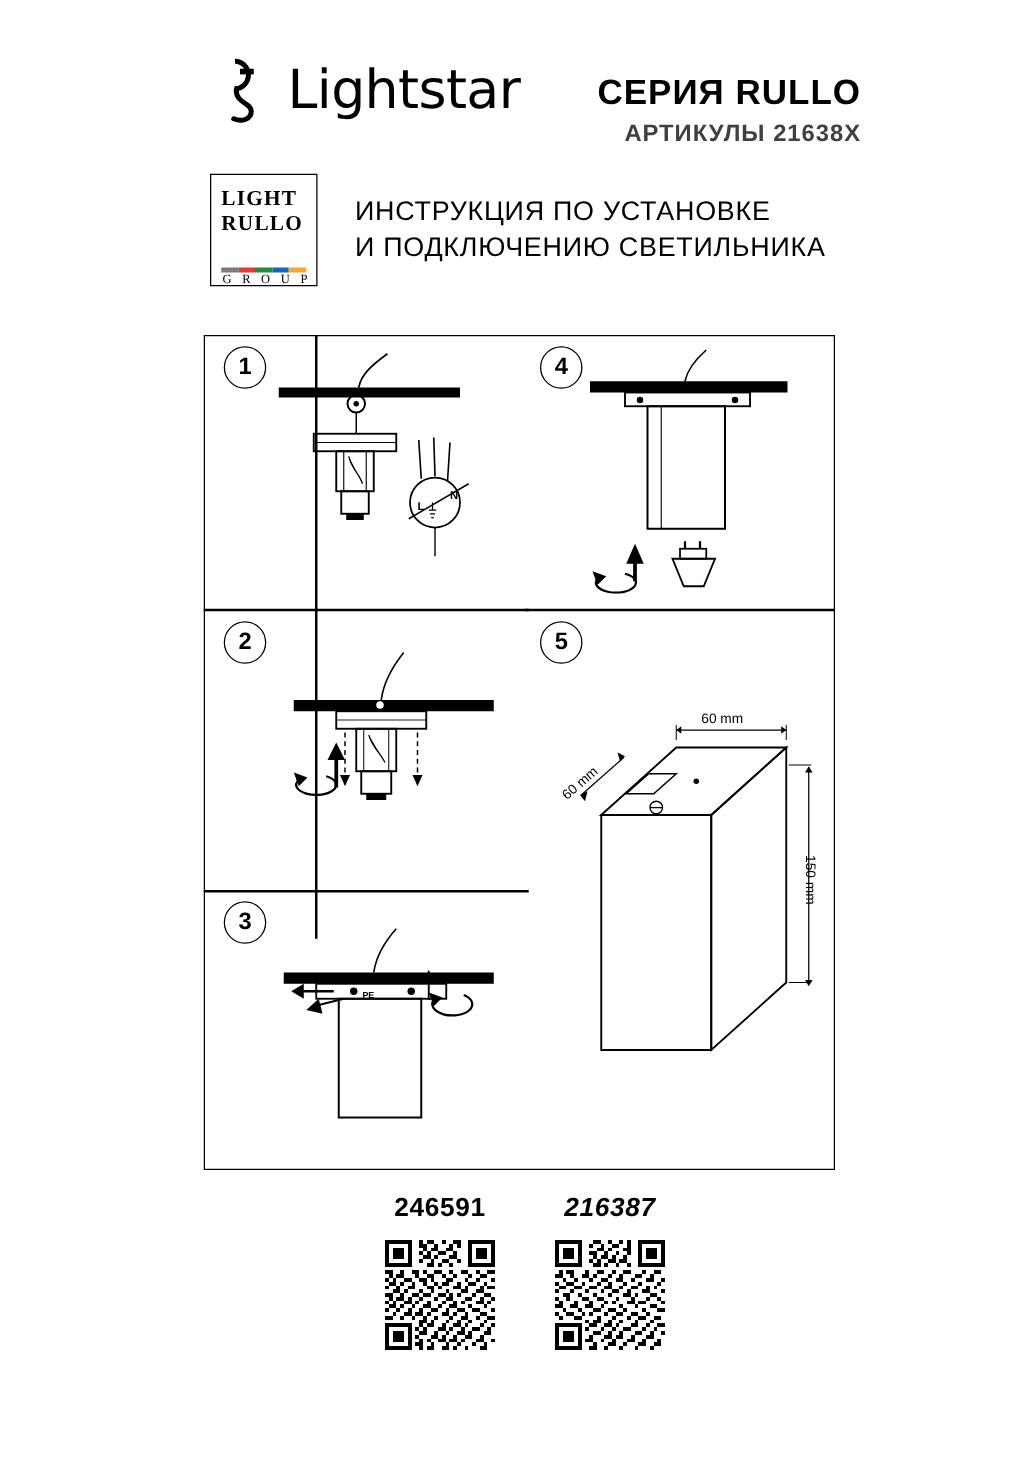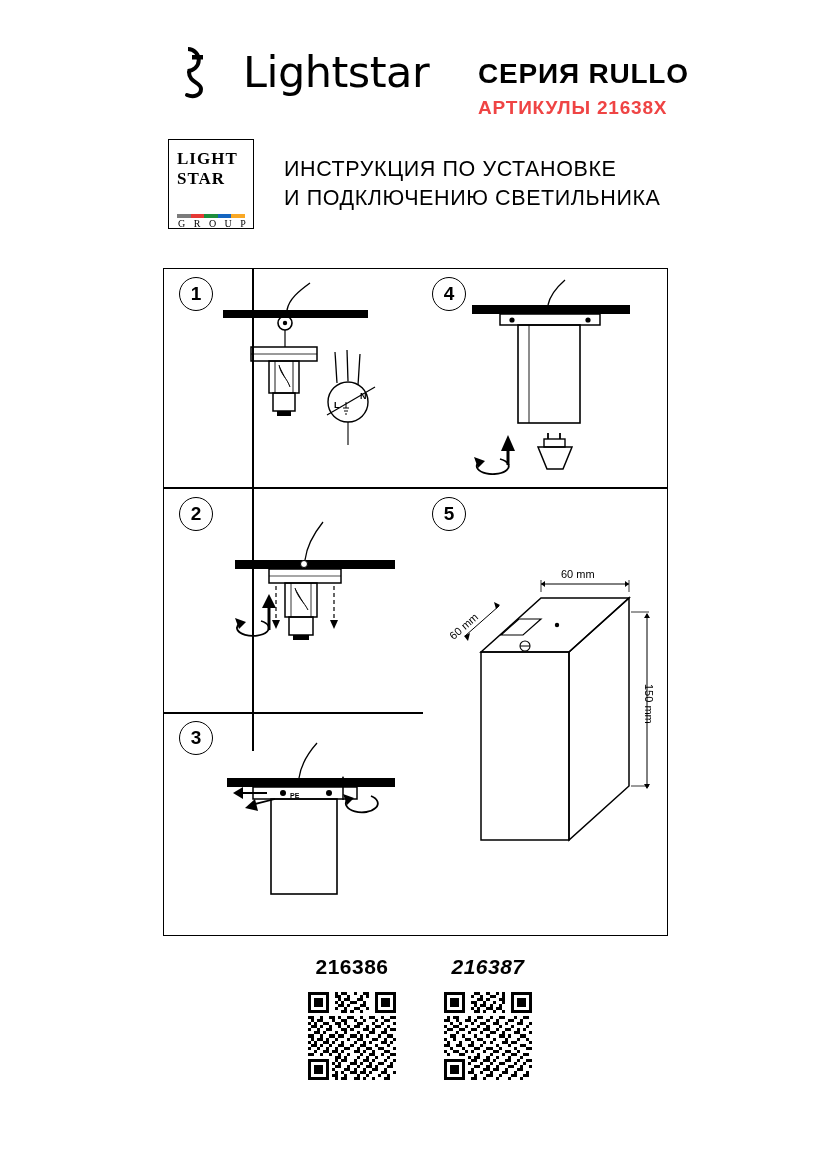--- a/index.html
+++ b/index.html
@@ -22,21 +22,21 @@
     left: 0; top: 0;
     width: 826px;
     height: 130px;
   }
   .brand-logo {
     position: absolute;
     left: 168px;
     top: 42px;
     display: flex;
     align-items: center;
-    gap: 17px;
+    gap: 4px;
   }
   .brand-mark {
     width: 58px;
     height: 60px;
     position: relative;
   }
   .brand-word {
     font-size: 43px;
     font-weight: 400;
     letter-spacing: -0.5px;
@@ -52,22 +52,23 @@
   .series-title {
     font-size: 28px;
     font-weight: bold;
     letter-spacing: 0.8px;
     color: #000;
   }
   .series-code {
     font-size: 19px;
     font-weight: bold;
     letter-spacing: 0.8px;
-    color: #ef4444;
+    color: #404040;
     margin-top: 7px;
+    text-align: right;
   }
 
   
   .group-box {
     position: absolute;
     left: 168px;
     top: 139px;
     width: 86px;
     height: 90px;
     border: 1px solid #000;
@@ -228,21 +229,21 @@
 
   <div class="series-block">
     <div class="series-title">СЕРИЯ RULLO</div>
     <div class="series-code">АРТИКУЛЫ 21638X</div>
   </div>
 </div>
 
 <div class="group-box">
   <div class="gl">
     <div>LIGHT</div>
-    <div>STAR</div>
+    <div>RULLO</div>
   </div>
   <div class="gg">G R O U P</div>
   <div class="bar">
     <i style="background:#7b7b7b"></i>
       <i style="background:#e53935"></i>
       <i style="background:#1e8e3e"></i>
       <i style="background:#1565c0"></i>
       <i style="background:#f9a825"></i>
   </div>
 </div>
@@ -408,21 +409,21 @@
     <path d="M203 78 L206 73 L209 78 Z" fill="#000"></path>
     <path d="M203 244 L206 249 L209 244 Z" fill="#000"></path>
     <path d="M190 72 L208 72 M190 246 L208 246" stroke="#000" stroke-width="0.8"></path>
     <text x="204" y="144" font-family="Liberation Sans, sans-serif" font-size="11" transform="rotate(90 204 144)">150 mm</text>
   </svg>
 </div>
 
 <div class="footer">
 
   <div class="code-col c1">
-    <div class="num">216386</div>
+    <div class="num">246591</div>
     <svg class="qr" viewBox="0 0 29 29" shape-rendering="crispEdges">
       <rect width="29" height="29" fill="#fff"></rect>
       <g fill="#000">
         <rect x="0" y="0" width="7" height="1"></rect>
           <rect x="0" y="0" width="1" height="7"></rect>
         <rect x="6" y="0" width="1" height="7"></rect>
           <rect x="0" y="6" width="7" height="1"></rect>
         <rect x="2" y="2" width="3" height="3"></rect>
         <rect x="22" y="0" width="7" height="1"></rect>
           <rect x="22" y="0" width="1" height="7"></rect>

